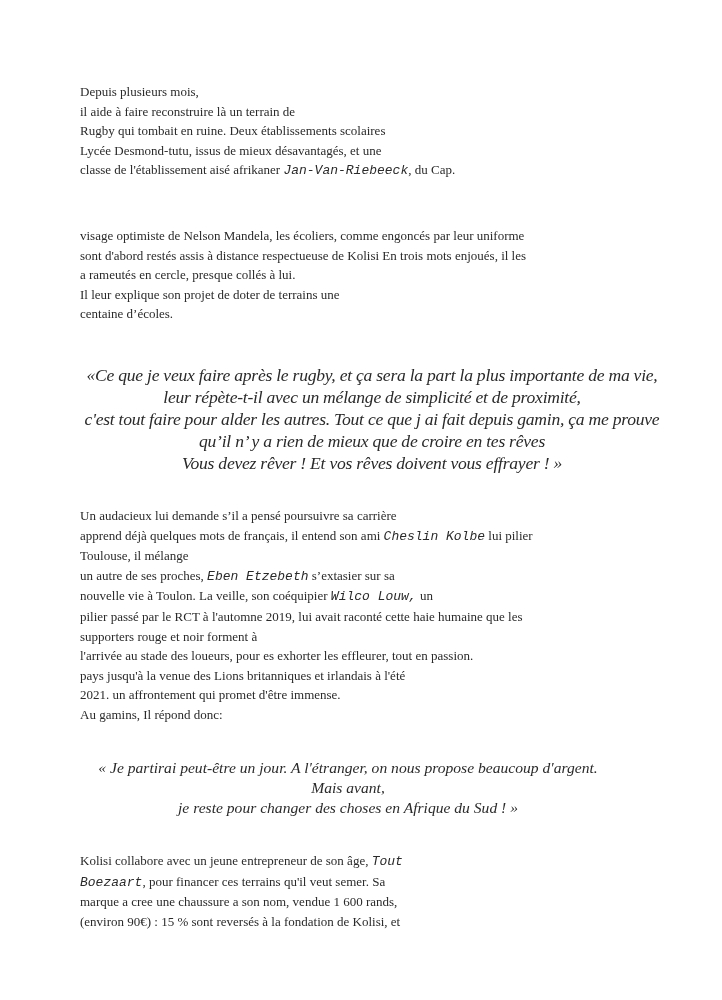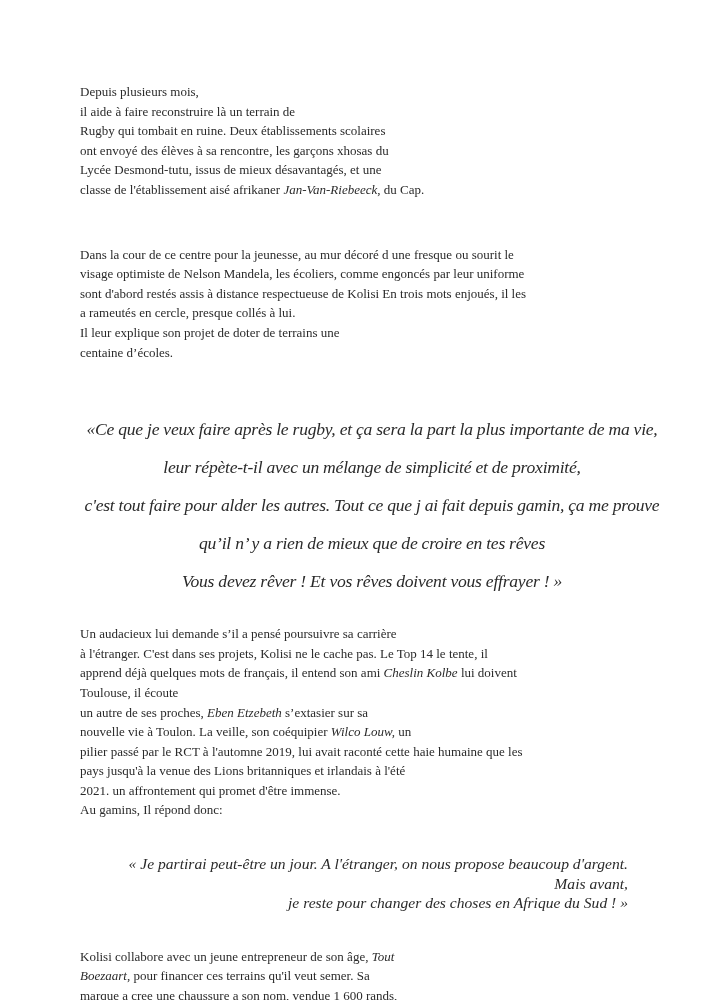--- a/index.html
+++ b/index.html
@@ -21,63 +21,61 @@
       top: 70px;
       width: 620px;
     }
     .para {
       font-size: 13px;
       line-height: 19.6px;
       margin: 12px;
       white-space: nowrap;
     }
     .para .line { display: block; }
-    .para i { font-style: italic; }
+    .para i { font-style: italic; font-family: Liberation Mono, monospace; }
     .gap1 { height: 19px; }
     .quote1 {
       font-style: italic;
       font-size: 17.6px;
       line-height: 22px;
       text-align: center;
       letter-spacing: -0.25px;
       margin: 0;
       margin-left: -6px;
       width: 620px;
       white-space: nowrap;
     }
-    .quote1 .line { display: block; margin-top: 16px; }
+    .quote1 .line { display: block; }
     .quote2 {
       font-style: italic;
       font-size: 15.6px;
       line-height: 19.6px;
       text-align: center;
       margin: 0;
       width: 560px;
       white-space: nowrap;
     }
-    .quote2 .line { display: block; text-align: right; }
+    .quote2 .line { display: block; }
   </style>
 </head>
 <body>
 
 <div class="page">
 
   <p class="para">
     <span class="line">Depuis plusieurs mois,</span>
     <span class="line">il aide à faire reconstruire là un terrain de</span>
     <span class="line">Rugby qui tombait en ruine. Deux établissements scolaires</span>
-    <span class="line">ont envoyé des élèves à sa rencontre, les garçons xhosas du</span>
     <span class="line">Lycée Desmond-tutu, issus de mieux désavantagés, et une</span>
     <span class="line"><span>classe de l'établissement aisé afrikaner </span><i>Jan-Van-Riebeeck</i><span>, du Cap.</span></span>
   </p>
 
   <div class="gap1" style="height:21px;"></div>
 
   <p class="para">
-    <span class="line">Dans la cour de ce centre pour la jeunesse, au mur décoré d une fresque ou sourit le</span>
     <span class="line">visage optimiste de Nelson Mandela, les écoliers, comme engoncés par leur uniforme</span>
     <span class="line">sont d'abord restés assis à distance respectueuse de Kolisi En trois mots enjoués, il les</span>
     <span class="line">a rameutés en cercle, presque collés à lui.</span>
     <span class="line">Il leur explique son projet de doter de terrains une</span>
     <span class="line">centaine d’écoles.</span>
   </p>
 
   <div style="height:28px;"></div>
 
   <p class="quote1">
@@ -85,26 +83,27 @@
     <span class="line">leur répète-t-il avec un mélange de simplicité et de proximité,</span>
     <span class="line">c'est tout faire pour alder les autres. Tout ce que j ai fait depuis gamin, ça me prouve</span>
     <span class="line">qu’il n’ y a rien de mieux que de croire en tes rêves</span>
     <span class="line">Vous devez rêver ! Et vos rêves doivent vous effrayer ! »</span>
   </p>
 
   <div style="height:20px;"></div>
 
   <p class="para">
     <span class="line">Un audacieux lui demande s’il a pensé poursuivre sa carrière</span>
-    <span class="line">à l'étranger. C'est dans ses projets, Kolisi ne le cache pas. Le Top 14 le tente, il</span>
-    <span class="line"><span>apprend déjà quelques mots de français, il entend son ami </span><i>Cheslin Kolbe</i><span> lui doivent</span></span>
-    <span class="line">Toulouse, il écoute</span>
+    <span class="line"><span>apprend déjà quelques mots de français, il entend son ami </span><i>Cheslin Kolbe</i><span> lui pilier</span></span>
+    <span class="line">Toulouse, il mélange</span>
     <span class="line"><span>un autre de ses proches, </span><i>Eben Etzebeth</i><span> s’extasier sur sa</span></span>
     <span class="line"><span>nouvelle vie à Toulon. La veille, son coéquipier </span><i>Wilco Louw,</i><span> un</span></span>
     <span class="line">pilier passé par le RCT à l'automne 2019, lui avait raconté cette haie humaine que les</span>
+    <span class="line">supporters rouge et noir forment à</span>
+    <span class="line">l'arrivée au stade des loueurs, pour es exhorter les effleurer, tout en passion.</span>
     <span class="line">pays jusqu'à la venue des Lions britanniques et irlandais à l'été</span>
     <span class="line">2021. un affrontement qui promet d'être immense.</span>
     <span class="line">Au gamins, Il répond donc:</span>
   </p>
 
   <div style="height:22px;"></div>
 
   <p class="quote2">
     <span class="line">« Je partirai peut-être un jour. A l'étranger, on nous propose beaucoup d'argent.</span>
     <span class="line">Mais avant,</span>

